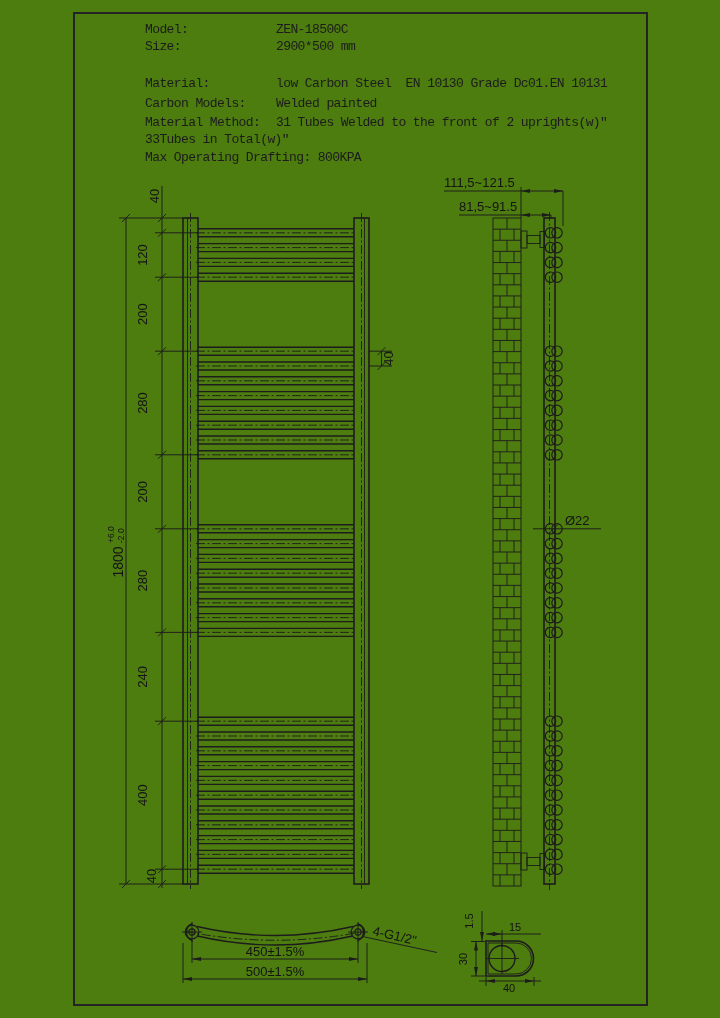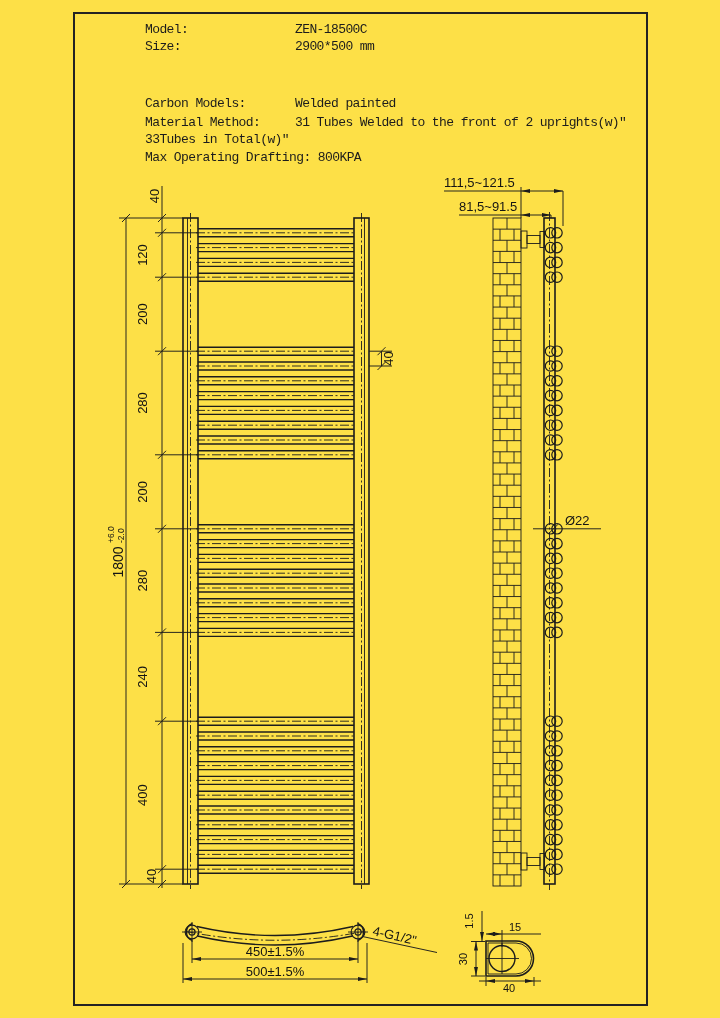--- a/index.html
+++ b/index.html
@@ -1,25 +1,25 @@
 <!DOCTYPE html>
 <html><head>
 <meta charset="utf-8">
 <style>
   html,body{margin:0;padding:0;background:#ffffff;}
-  .page{position:relative;width:720px;height:1018px;background:#fde047;overflow:hidden;
+  .page{position:relative;width:720px;height:1018px;background:#4d7c0f;overflow:hidden;
         font-family:"Liberation Sans",sans-serif;}
   .frame{position:absolute;left:73px;top:12px;width:571px;height:990px;border:2px solid #232323;}
   .specs{position:absolute;left:0;top:0;width:720px;height:180px;}
   .srow{position:absolute;left:0;width:100%;height:17px;}
   .srow span{position:absolute;white-space:pre;
         font-family:"Liberation Mono","DejaVu Sans Mono",monospace;
         font-size:13px;letter-spacing:-0.6px;color:#1c1c1c;}
   .slabel{left:145px;}
-  .sval{left:295px;}
+  .sval{left:276px;}
   svg{position:absolute;left:0;top:0;}
   .ln{fill:none;stroke:#1c1c1c;stroke-width:1.6;}
   .ln13{fill:none;stroke:#1c1c1c;stroke-width:1.4;}
   .thin{fill:none;stroke:#1c1c1c;stroke-width:0.9;}
   .c{fill:none;stroke:#1c1c1c;stroke-width:1.2;}
   .dd{fill:none;stroke:#1c1c1c;stroke-width:0.9;stroke-dasharray:9 2.5 2 2.5;}
   .dim{fill:none;stroke:#1c1c1c;stroke-width:0.95;}
   .fillln{fill:#1c1c1c;stroke:none;}
   text.dimtxt{font-family:"Liberation Sans",sans-serif;font-size:13px;fill:#141414;}
   text.sm{font-size:11px;}
@@ -33,20 +33,24 @@
   <div class="frame"></div>
 
   <div class="specs">
     <div class="srow" style="top:22px">
       <span class="slabel">Model:</span>
       <span class="sval">ZEN-18500C</span>
     </div>
     <div class="srow" style="top:39px">
       <span class="slabel">Size:</span>
       <span class="sval">2900*500 mm</span>
+    </div>
+    <div class="srow" style="top:76px">
+      <span class="slabel">Material:</span>
+      <span class="sval">low Carbon Steel  EN 10130 Grade Dc01.EN 10131</span>
     </div>
     <div class="srow" style="top:96px">
       <span class="slabel">Carbon Models:</span>
       <span class="sval">Welded painted</span>
     </div>
     <div class="srow" style="top:115px">
       <span class="slabel">Material Method:</span>
       <span class="sval">31 Tubes Welded to the front of 2 uprights(w)"</span>
     </div>
     <div class="srow" style="top:132px">

